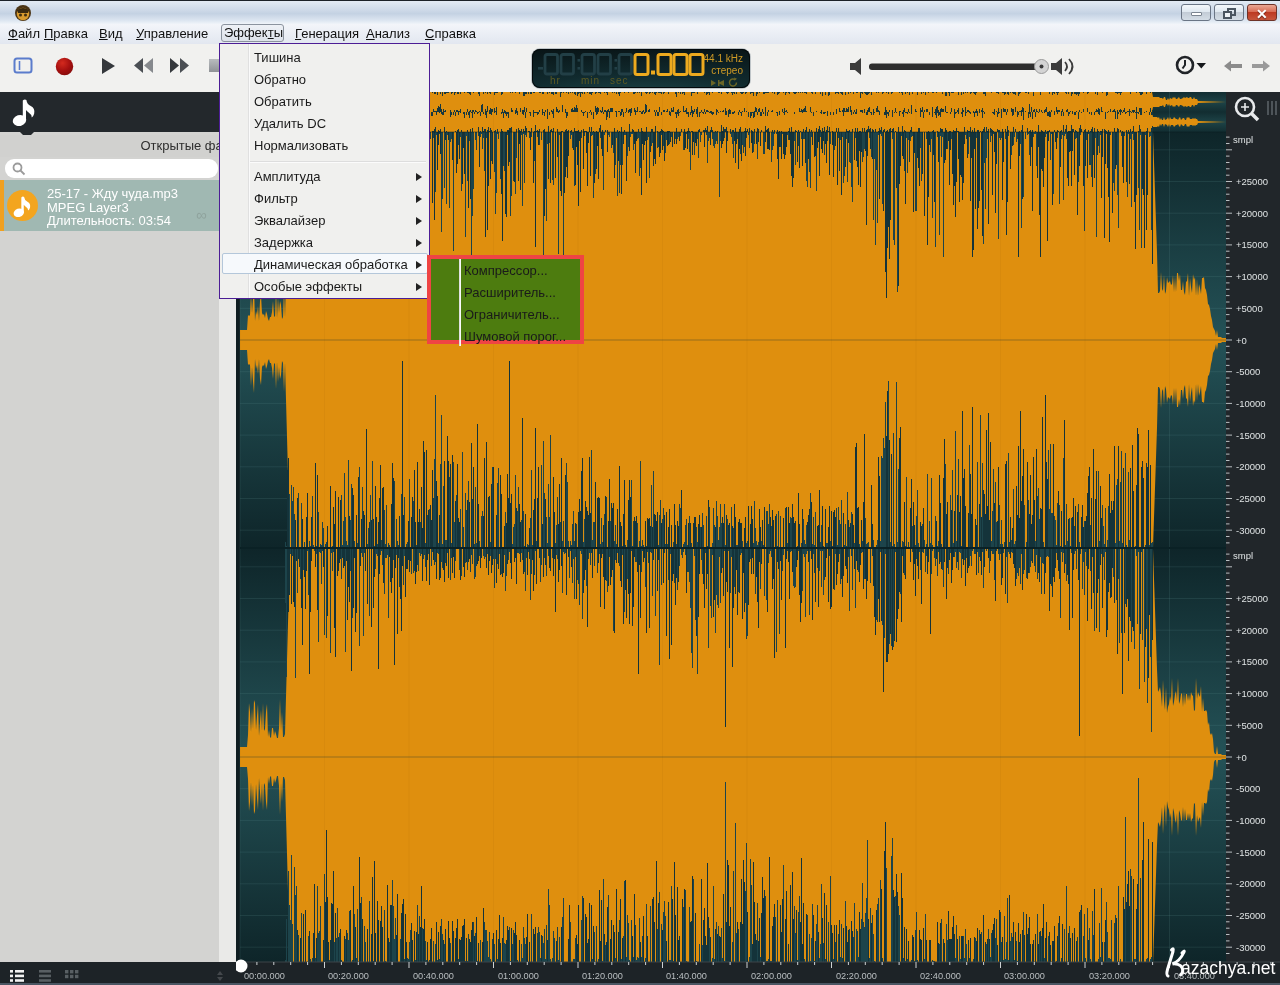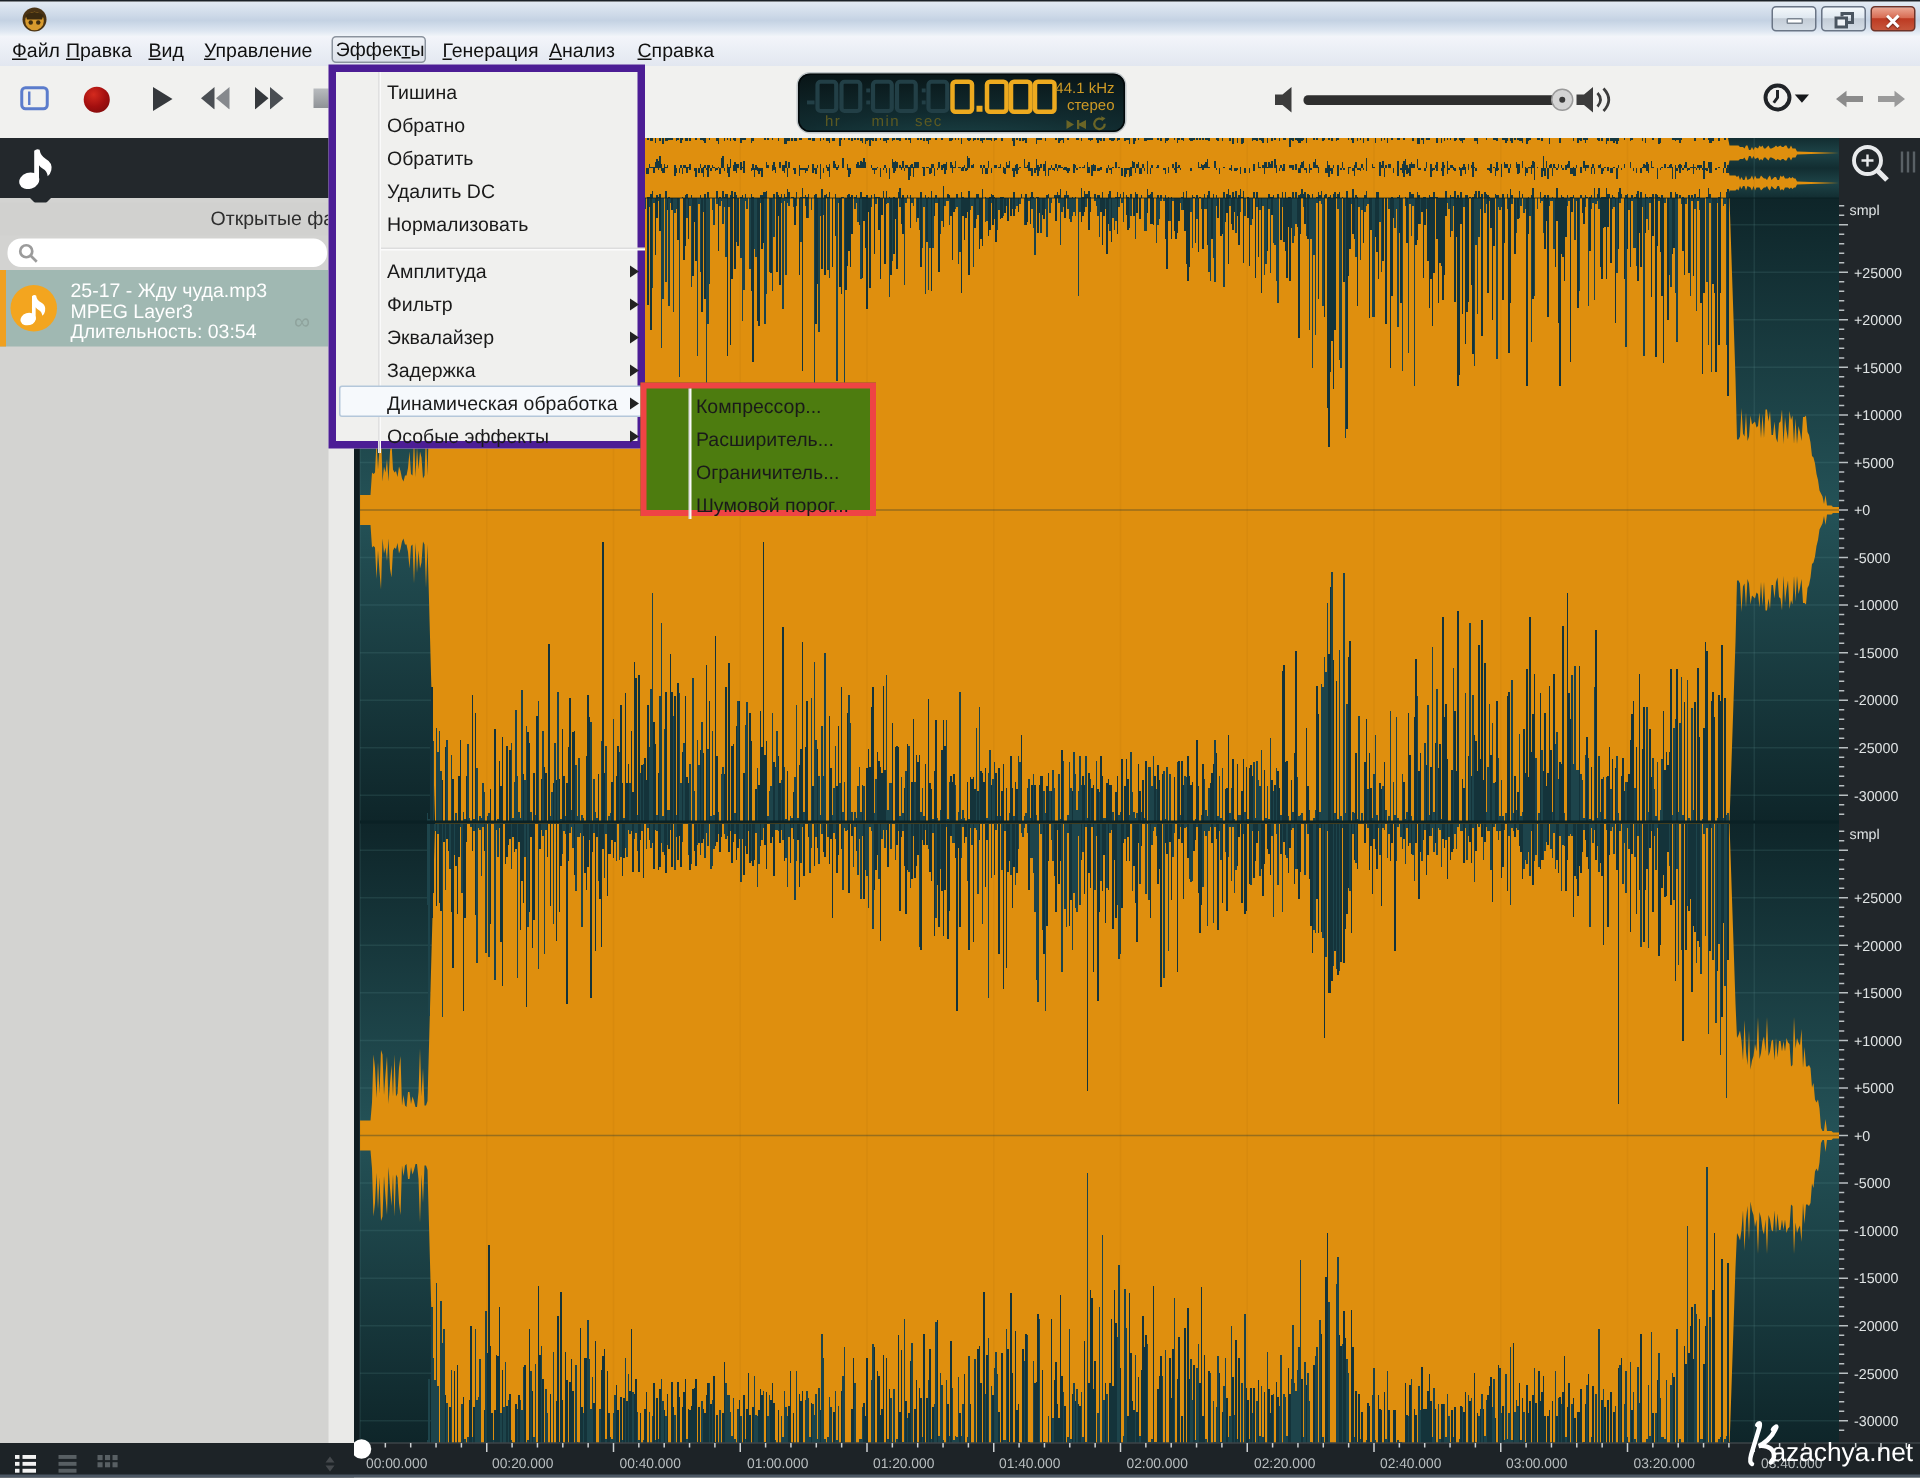--- a/index.html
+++ b/index.html
@@ -32,21 +32,21 @@
 #sbitembar{position:absolute;left:0;top:0;width:4px;height:51px;background:#efa020}
 #sbicon{position:absolute;left:7px;top:10px;width:31px;height:31px;border-radius:50%;background:#f3a51f}
 .sbt1{position:absolute;left:47px;top:6px;font-size:13px;font-weight:normal}
 .sbt2{position:absolute;left:47px;top:20px;font-size:13px}
 .sbt3{position:absolute;left:47px;top:33px;font-size:13px}
 
 #bottombar{position:absolute;left:0;top:962px;width:236px;height:23px;background:#1d2327}
 
 #wavesvg{position:absolute;left:236px;top:92px}
 
-#menu1{position:absolute;left:219px;top:43px;width:211px;height:256px;background:#f0f0ee;border:5px solid #4c1d95;z-index:50}
+#menu1{position:absolute;left:219px;top:43px;width:211px;height:256px;background:#f0f0ee;border:1px solid #4c1d95;z-index:50}
 #menu1 .gut{position:absolute;left:28px;top:0;width:1px;height:254px;background:#e0e0e0;box-shadow:1px 0 0 #fafafa}
 .m1item{position:absolute;left:34px;width:170px;height:22px;line-height:22px;font-size:13px;color:#1a1a1a}
 .arrow{position:absolute;left:196px;width:0;height:0;border-top:4px solid transparent;border-bottom:4px solid transparent;border-left:6px solid #222}
 #m1sep{position:absolute;left:30px;top:117px;width:176px;height:1px;background:#ddd;box-shadow:0 1px 0 #fbfbfb}
 #m1hl{position:absolute;left:2px;top:209px;width:206px;height:21px;background:#f6f9fc;border:1px solid #b4c7da;border-radius:2px}
 #menu2{position:absolute;left:427px;top:255px;width:157px;height:89px;background:#4d7c0f;border:4px solid #ef4444;z-index:51}
 #menu2 .gut{position:absolute;left:28px;top:0;width:1px;height:87px;background:#e0e0e0;box-shadow:1px 0 0 #fafafa}
 .m2item{position:absolute;left:33px;width:120px;height:22px;line-height:22px;font-size:13px;color:#1a1a1a}
 #botline{position:absolute;left:0;top:983px;width:1280px;height:2px;background:#4b5663}
 </style></head>

